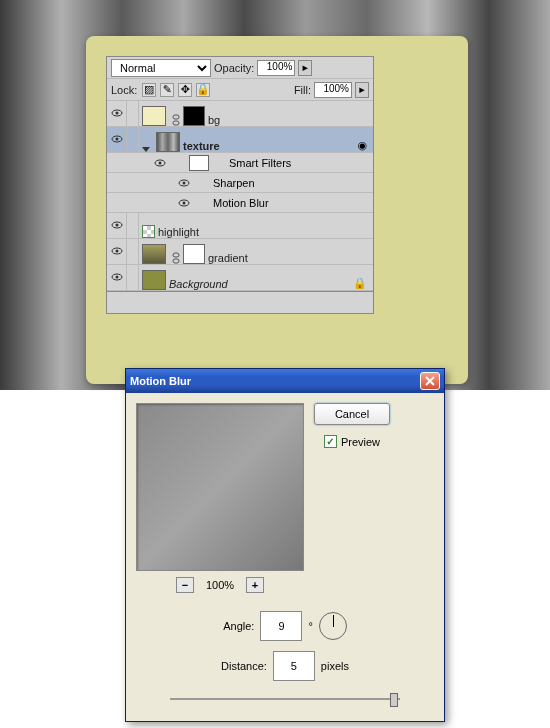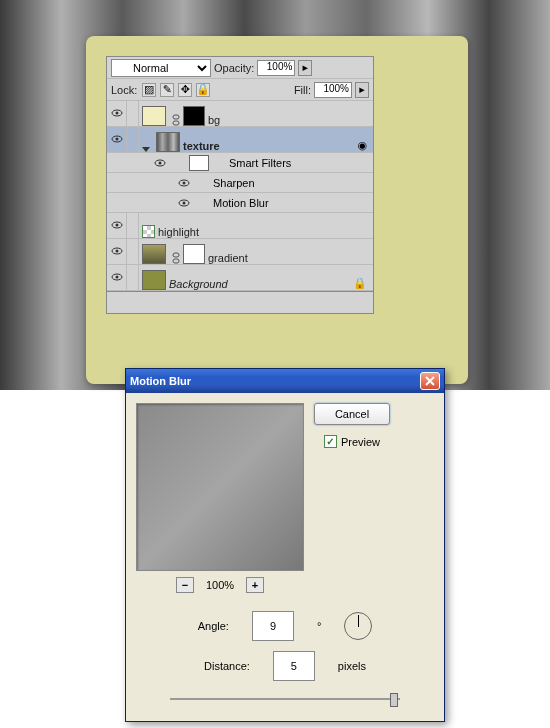--- a/index.html
+++ b/index.html
@@ -7,21 +7,21 @@
 .bg-top{position:absolute;top:0;left:0;width:550px;height:390px;background:linear-gradient(90deg,#3a3a3a,#b0b0b0,#5a5a5a,#a8a8a8,#4a4a4a,#9a9a9a,#6a6a6a,#b8b8b8,#454545,#aaa)}
 .watermark{position:absolute;top:390px;left:0;width:550px;text-align:center;color:#c8c8c8;font-size:14px;letter-spacing:2px;font-weight:bold}
 .cream-box{position:absolute;top:36px;left:86px;width:382px;height:348px;background:#d9d795;border-radius:8px;box-shadow:0 2px 6px rgba(0,0,0,.3)}
 .layers-panel{position:absolute;top:20px;left:20px;width:268px;background:#d4d4d4;border:1px solid #888}
 .tabs{display:flex;background:#b8b8b8;height:19px;border-bottom:1px solid #888;position:relative}
 .tab{padding:3px 8px;border-right:1px solid #888;background:#a8a8a8;color:#333;cursor:pointer}
 .tab.active{background:#d4d4d4}
 .panel-menu{position:absolute;right:2px;top:2px;width:16px;height:14px;background:#bbb;border:1px solid #888;display:flex;align-items:center;justify-content:center}
 .panel-menu svg{width:10px;height:8px}
 .row{display:flex;align-items:center;height:22px;padding:0 4px;border-bottom:1px solid #bbb;background:#d4d4d4;gap:3px}
-.select-blend{width:100px;height:18px;border:1px solid #888;background:#fff;padding:0 17px}
+.select-blend{width:100px;height:18px;border:1px solid #888;background:#fff;padding:0 4px}
 .lbl{color:#222}
 .pct-box{width:38px;height:16px;border:1px solid #888;background:#fff;text-align:right;padding:0 2px;font-size:10px}
 .arrow-btn{width:14px;height:16px;border:1px solid #888;background:#d0d0d0;display:flex;align-items:center;justify-content:center}
 .lock-icons{display:flex;gap:4px;margin-left:2px}
 .lock-ico{width:14px;height:14px;border:1px solid #999;background:#e0e0e0;display:flex;align-items:center;justify-content:center}
 .layer-list{background:#d4d4d4}
 .layer{display:flex;align-items:flex-end;height:26px;border-bottom:1px solid #bbb;background:#d4d4d4}
 .layer.sel{background:#a8b8d0}
 .vis{width:20px;height:26px;border-right:1px solid #bbb;display:flex;align-items:center;justify-content:center}
 .eye{width:12px;height:8px}
@@ -51,21 +51,21 @@
 .dlg-body{padding:10px;display:flex;gap:10px}
 .preview-area{display:flex;flex-direction:column;align-items:center}
 .preview-box{width:168px;height:168px;border:1px solid #888;background:linear-gradient(135deg,#8a8a8a,#a5a5a5,#787878);box-shadow:inset 1px 1px 2px rgba(0,0,0,.3)}
 .zoom-row{display:flex;align-items:center;gap:12px;margin-top:6px}
 .zoom-btn{width:18px;height:16px;border:1px solid #888;background:#e8e8e8;display:flex;align-items:center;justify-content:center;font-weight:bold}
 .right-col{display:flex;flex-direction:column;gap:6px;align-items:center}
 .win-btn{width:76px;height:22px;border:1px solid #888;border-radius:3px;background:linear-gradient(180deg,#fff,#e8e8e8);box-shadow:0 0 2px #4a90d9}
 .chk-row{display:flex;align-items:center;gap:4px;margin-top:4px}
 .chk{width:13px;height:13px;border:1px solid #4a8a4a;background:#fff;display:flex;align-items:center;justify-content:center;color:#2a7a2a;font-weight:bold;font-size:10px}
 .params{padding:8px 12px 14px;display:flex;flex-direction:column;align-items:center;gap:10px}
-.param-row{display:flex;align-items:center;gap:23px}
+.param-row{display:flex;align-items:center;gap:6px}
 .text-in{width:42px;height:30px;border:1px solid #888;background:#fff;padding:0 17px;text-align:left}
 .angle-dial{width:28px;height:28px;border:1px solid #666;border-radius:50%;background:#ece9d8;position:relative}
 .angle-dial::after{content:"";position:absolute;left:50%;top:2px;width:1px;height:12px;background:#000}
 .slider{width:230px;height:16px;position:relative}
 .slider-track{position:absolute;top:7px;left:0;width:100%;height:2px;background:#999}
 .slider-thumb{position:absolute;top:2px;width:8px;height:14px;background:#ccc;border:1px solid #666}
 </style>
 </head>
 <body>
 

